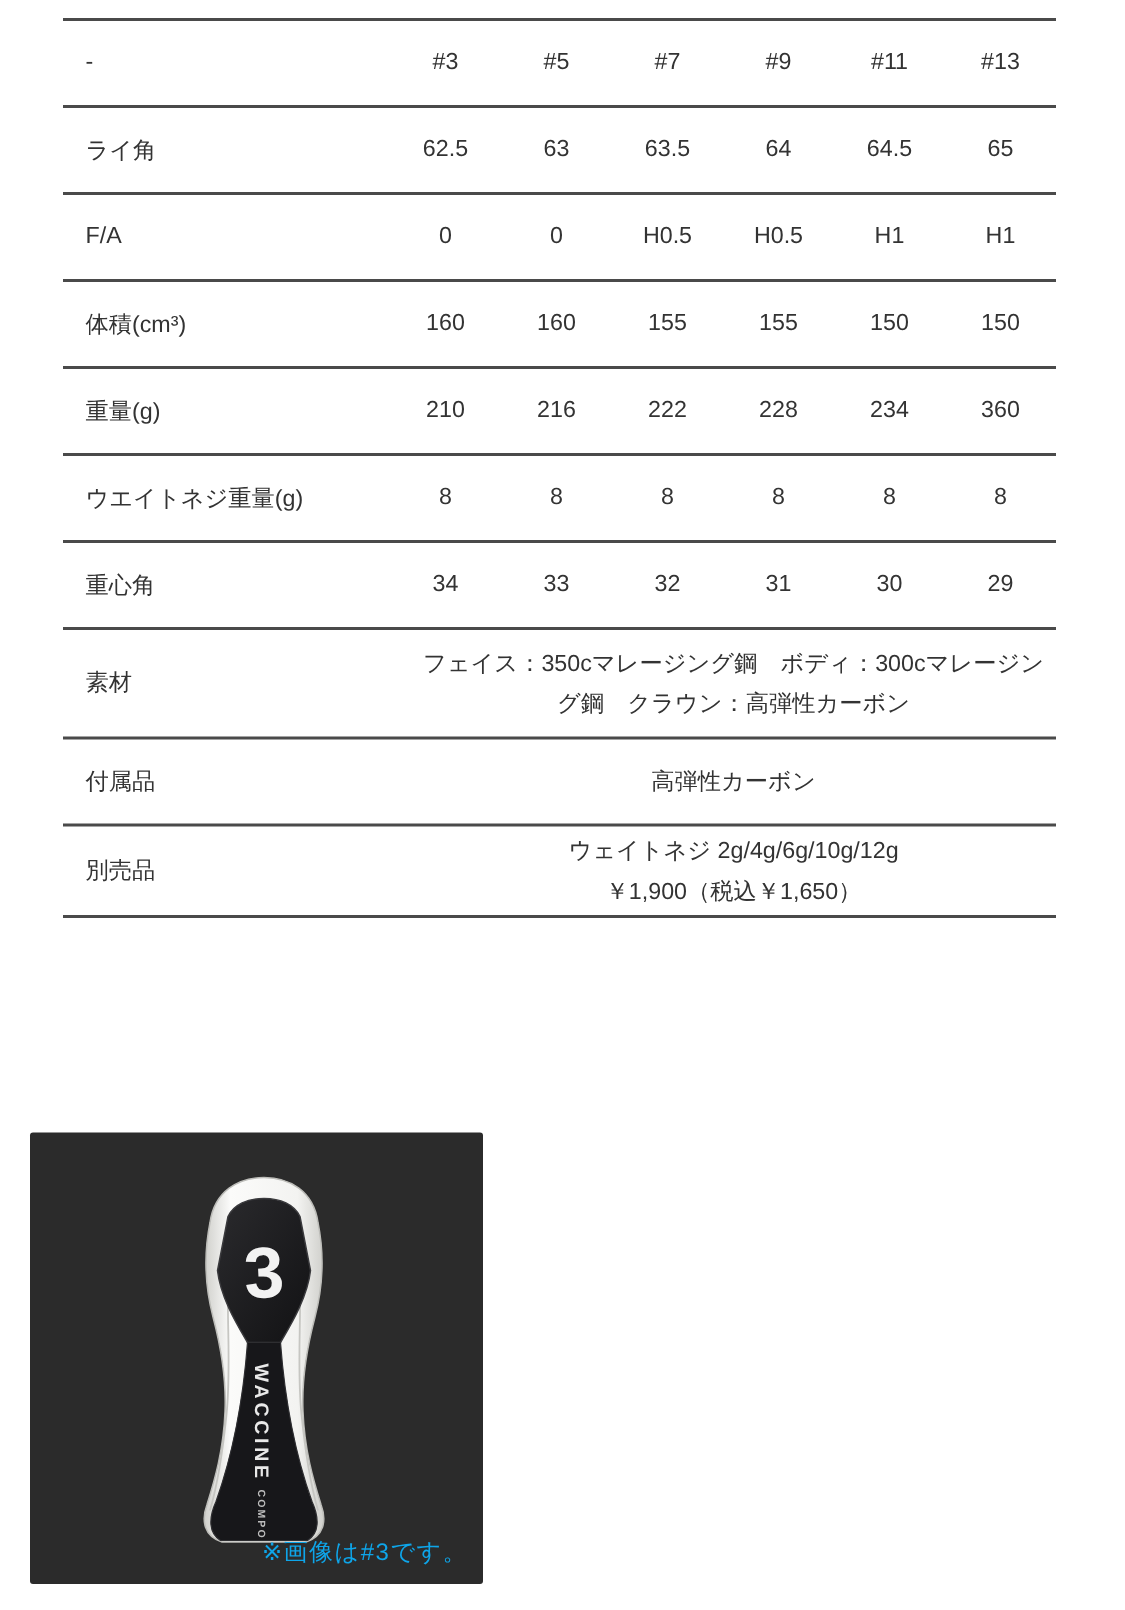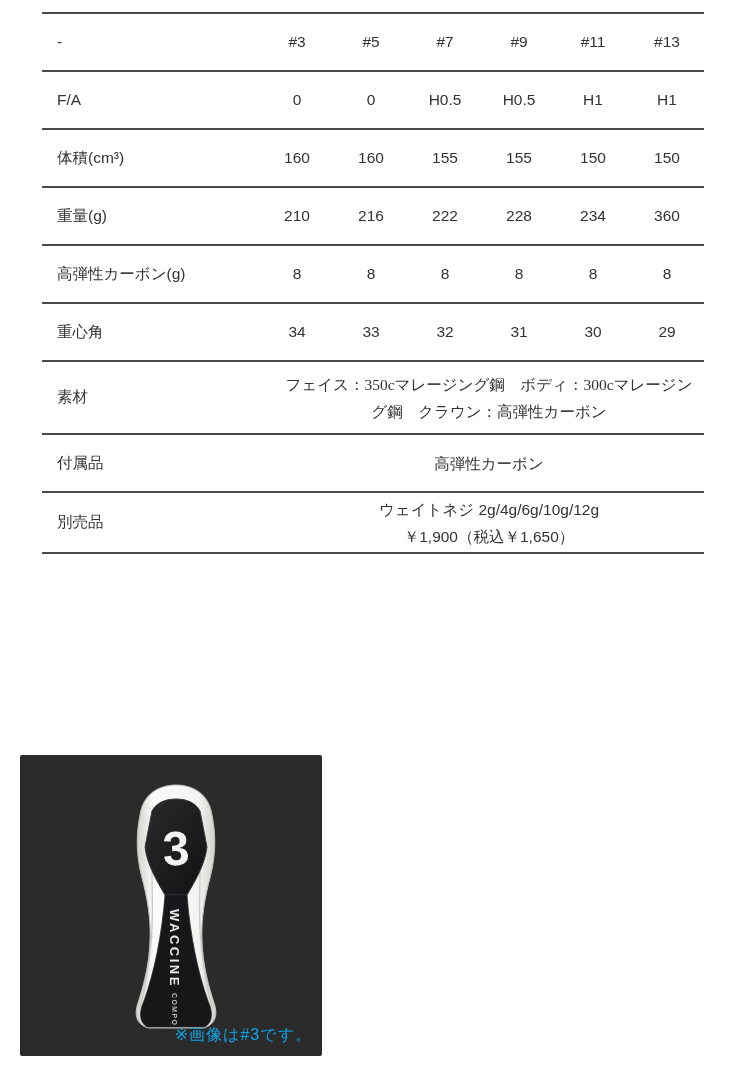--- a/index.html
+++ b/index.html
@@ -7,21 +7,21 @@
     width:750px;height:1073px;background:#ffffff;position:relative;
     font-family:"Liberation Sans","DejaVu Sans",sans-serif;
     color:#333333;overflow:hidden;
   }
   
   .spec-table{
     position:absolute;left:42px;top:12px;width:650px;
     border-collapse:collapse;table-layout:fixed;
   }
   .spec-table tr{height:58px;}
-  .spec-table tr.row-material{height:73px;font-family:Liberation Serif, serif;}
+  .spec-table tr.row-material{height:73px;}
   .spec-table tr.row-option{height:61px;}
   .spec-table th,.spec-table td{
     border-top:2px solid #4a4a4a;
     font-size:15.5px;font-weight:normal;vertical-align:middle;
     padding:0;
   }
   .spec-table tr:last-child th,.spec-table tr:last-child td{
     border-bottom:2px solid #4a4a4a;
   }
   .spec-table th.lbl{width:203px;text-align:left;padding-left:15px;}
@@ -47,20 +47,29 @@
     <th class="lbl">-</th>
     <td class="val">#3</td>
     <td class="val">#5</td>
     <td class="val">#7</td>
     <td class="val">#9</td>
     <td class="val">#11</td>
     <td class="val">#13</td>
   </tr>
 
 
+  <tr>
+    <th class="lbl">ライ角</th>
+    <td class="val">62.5</td>
+    <td class="val">63</td>
+    <td class="val">63.5</td>
+    <td class="val">64</td>
+    <td class="val">64.5</td>
+    <td class="val">65</td>
+  </tr>
 
   <tr>
     <th class="lbl">F/A</th>
     <td class="val">0</td>
     <td class="val">0</td>
     <td class="val">H0.5</td>
     <td class="val">H0.5</td>
     <td class="val">H1</td>
     <td class="val">H1</td>
   </tr>
@@ -80,21 +89,21 @@
     <td class="val">210</td>
     <td class="val">216</td>
     <td class="val">222</td>
     <td class="val">228</td>
     <td class="val">234</td>
     <td class="val">360</td>
   </tr>
 
 
   <tr>
-    <th class="lbl">高弾性カーボン(g)</th>
+    <th class="lbl">ウエイトネジ重量(g)</th>
     <td class="val">8</td>
     <td class="val">8</td>
     <td class="val">8</td>
     <td class="val">8</td>
     <td class="val">8</td>
     <td class="val">8</td>
   </tr>
 
   <tr>
     <th class="lbl">重心角</th>

